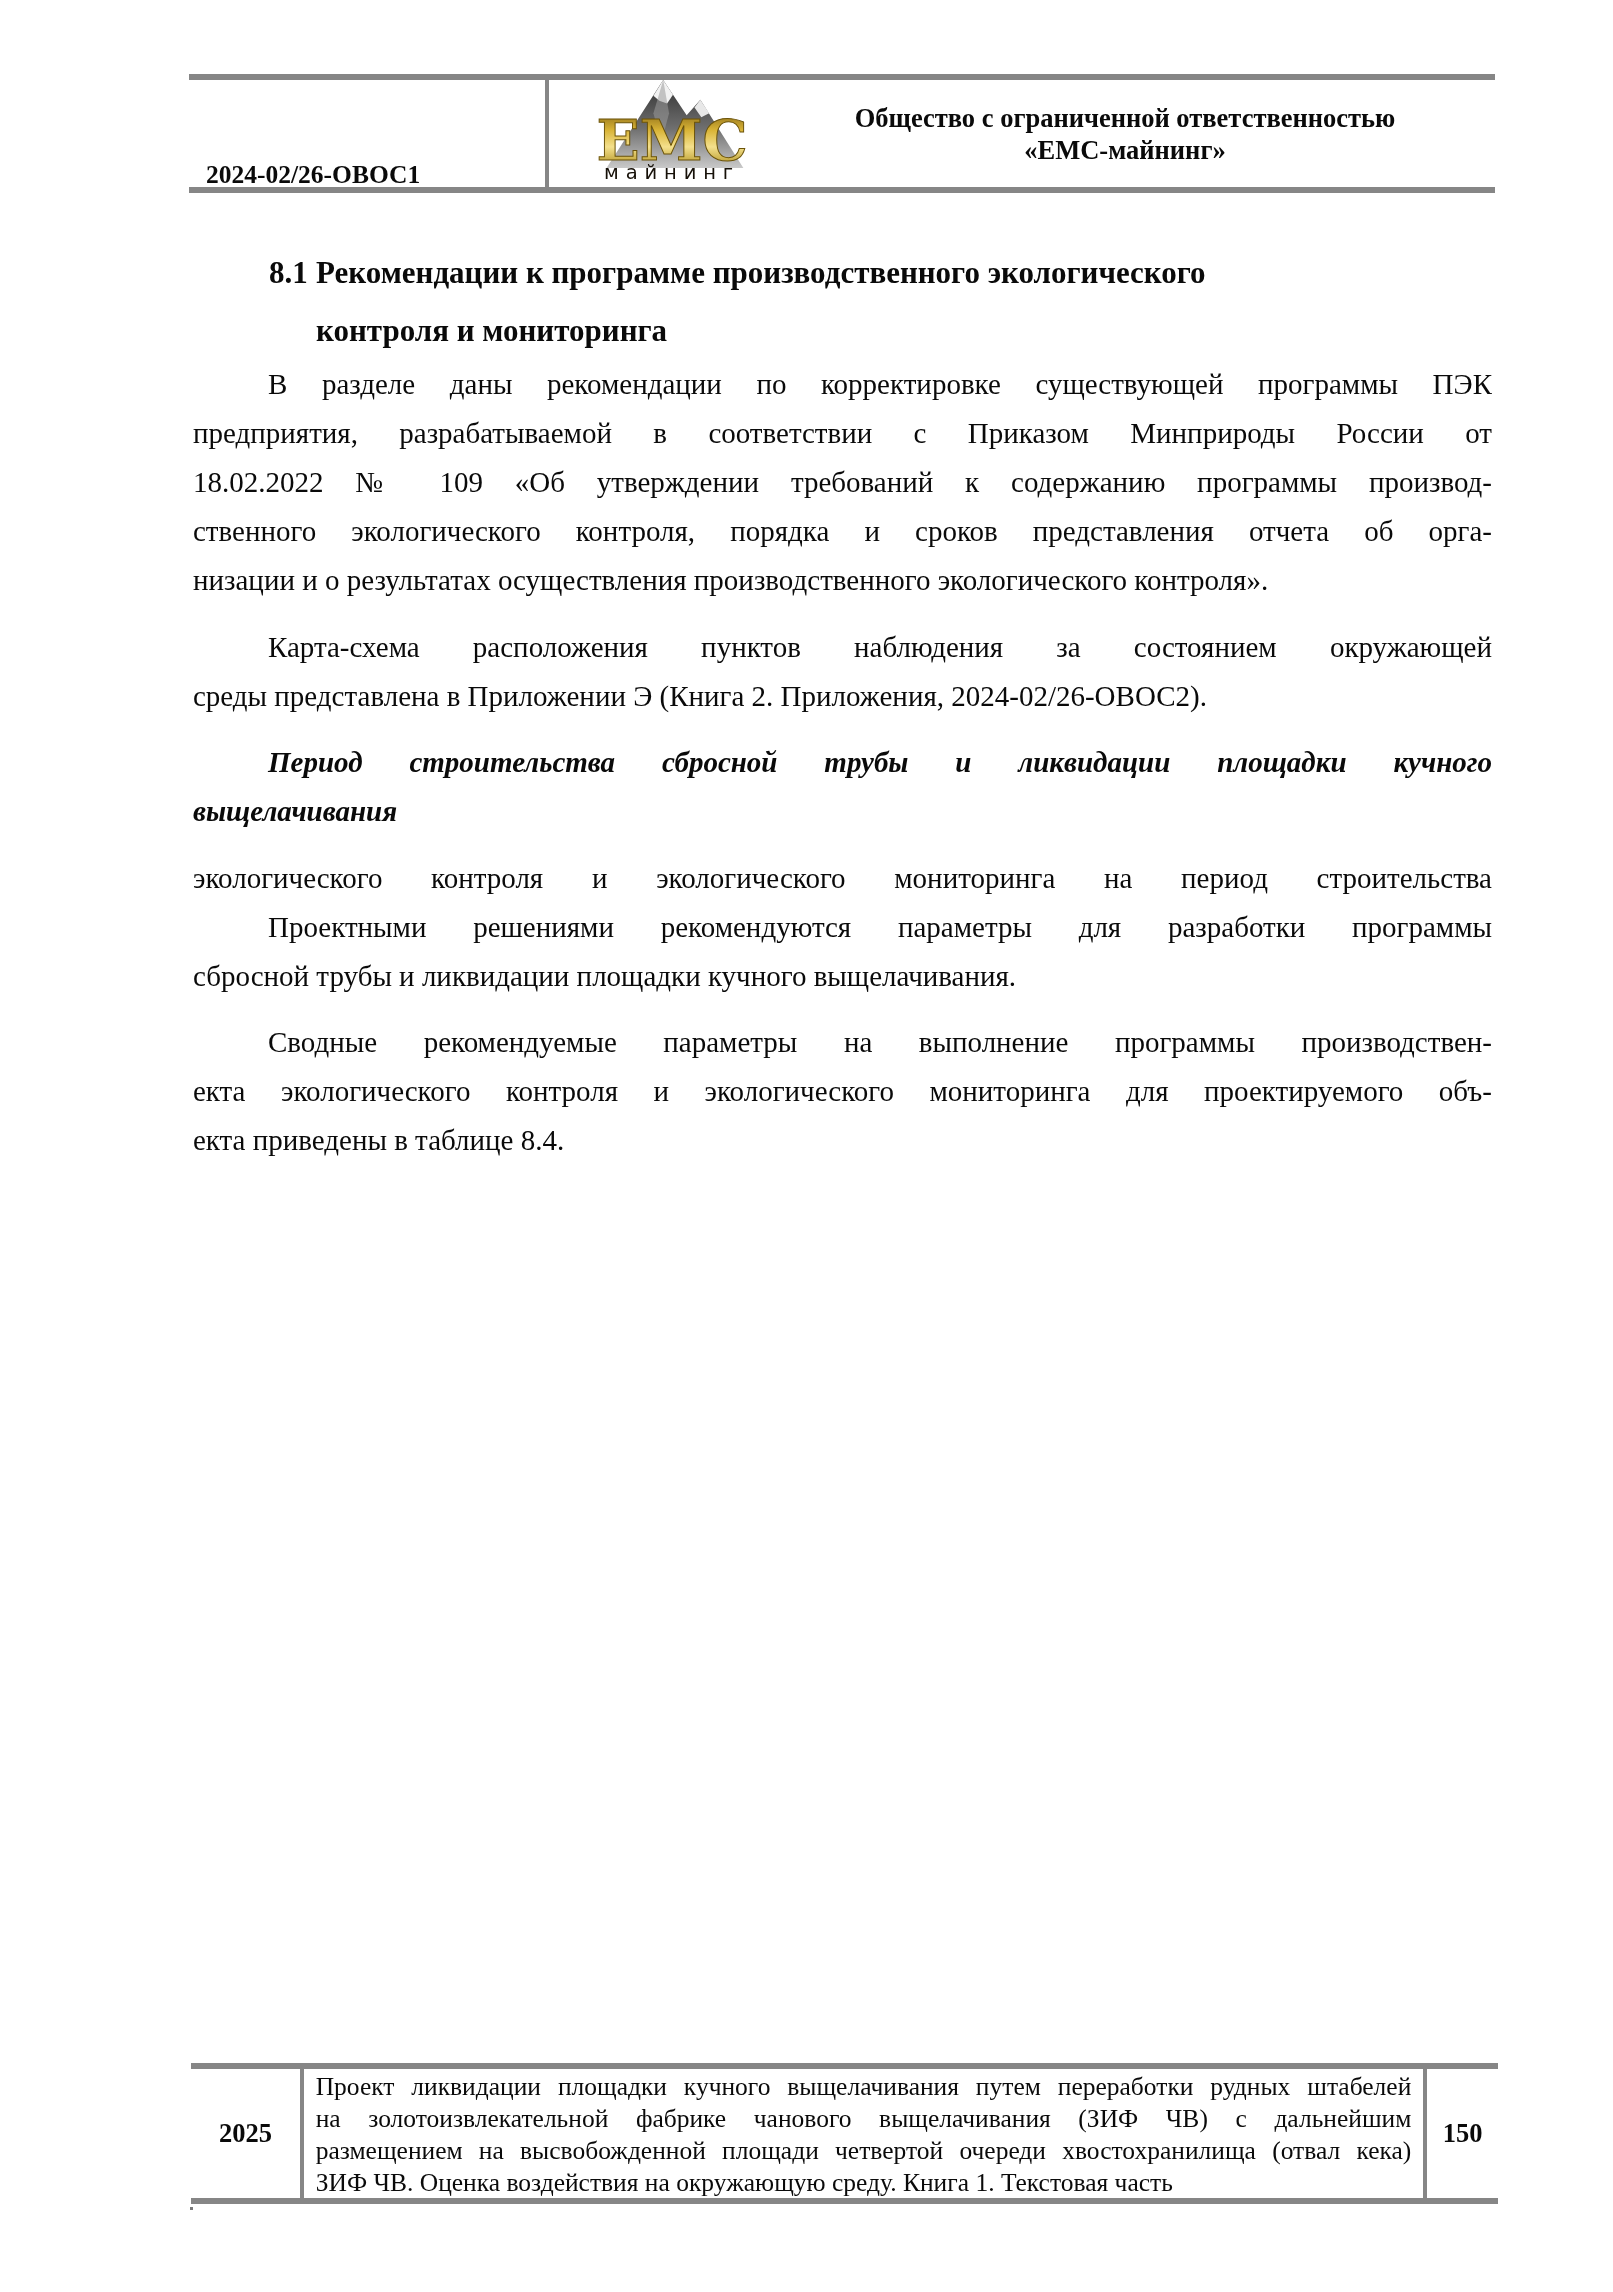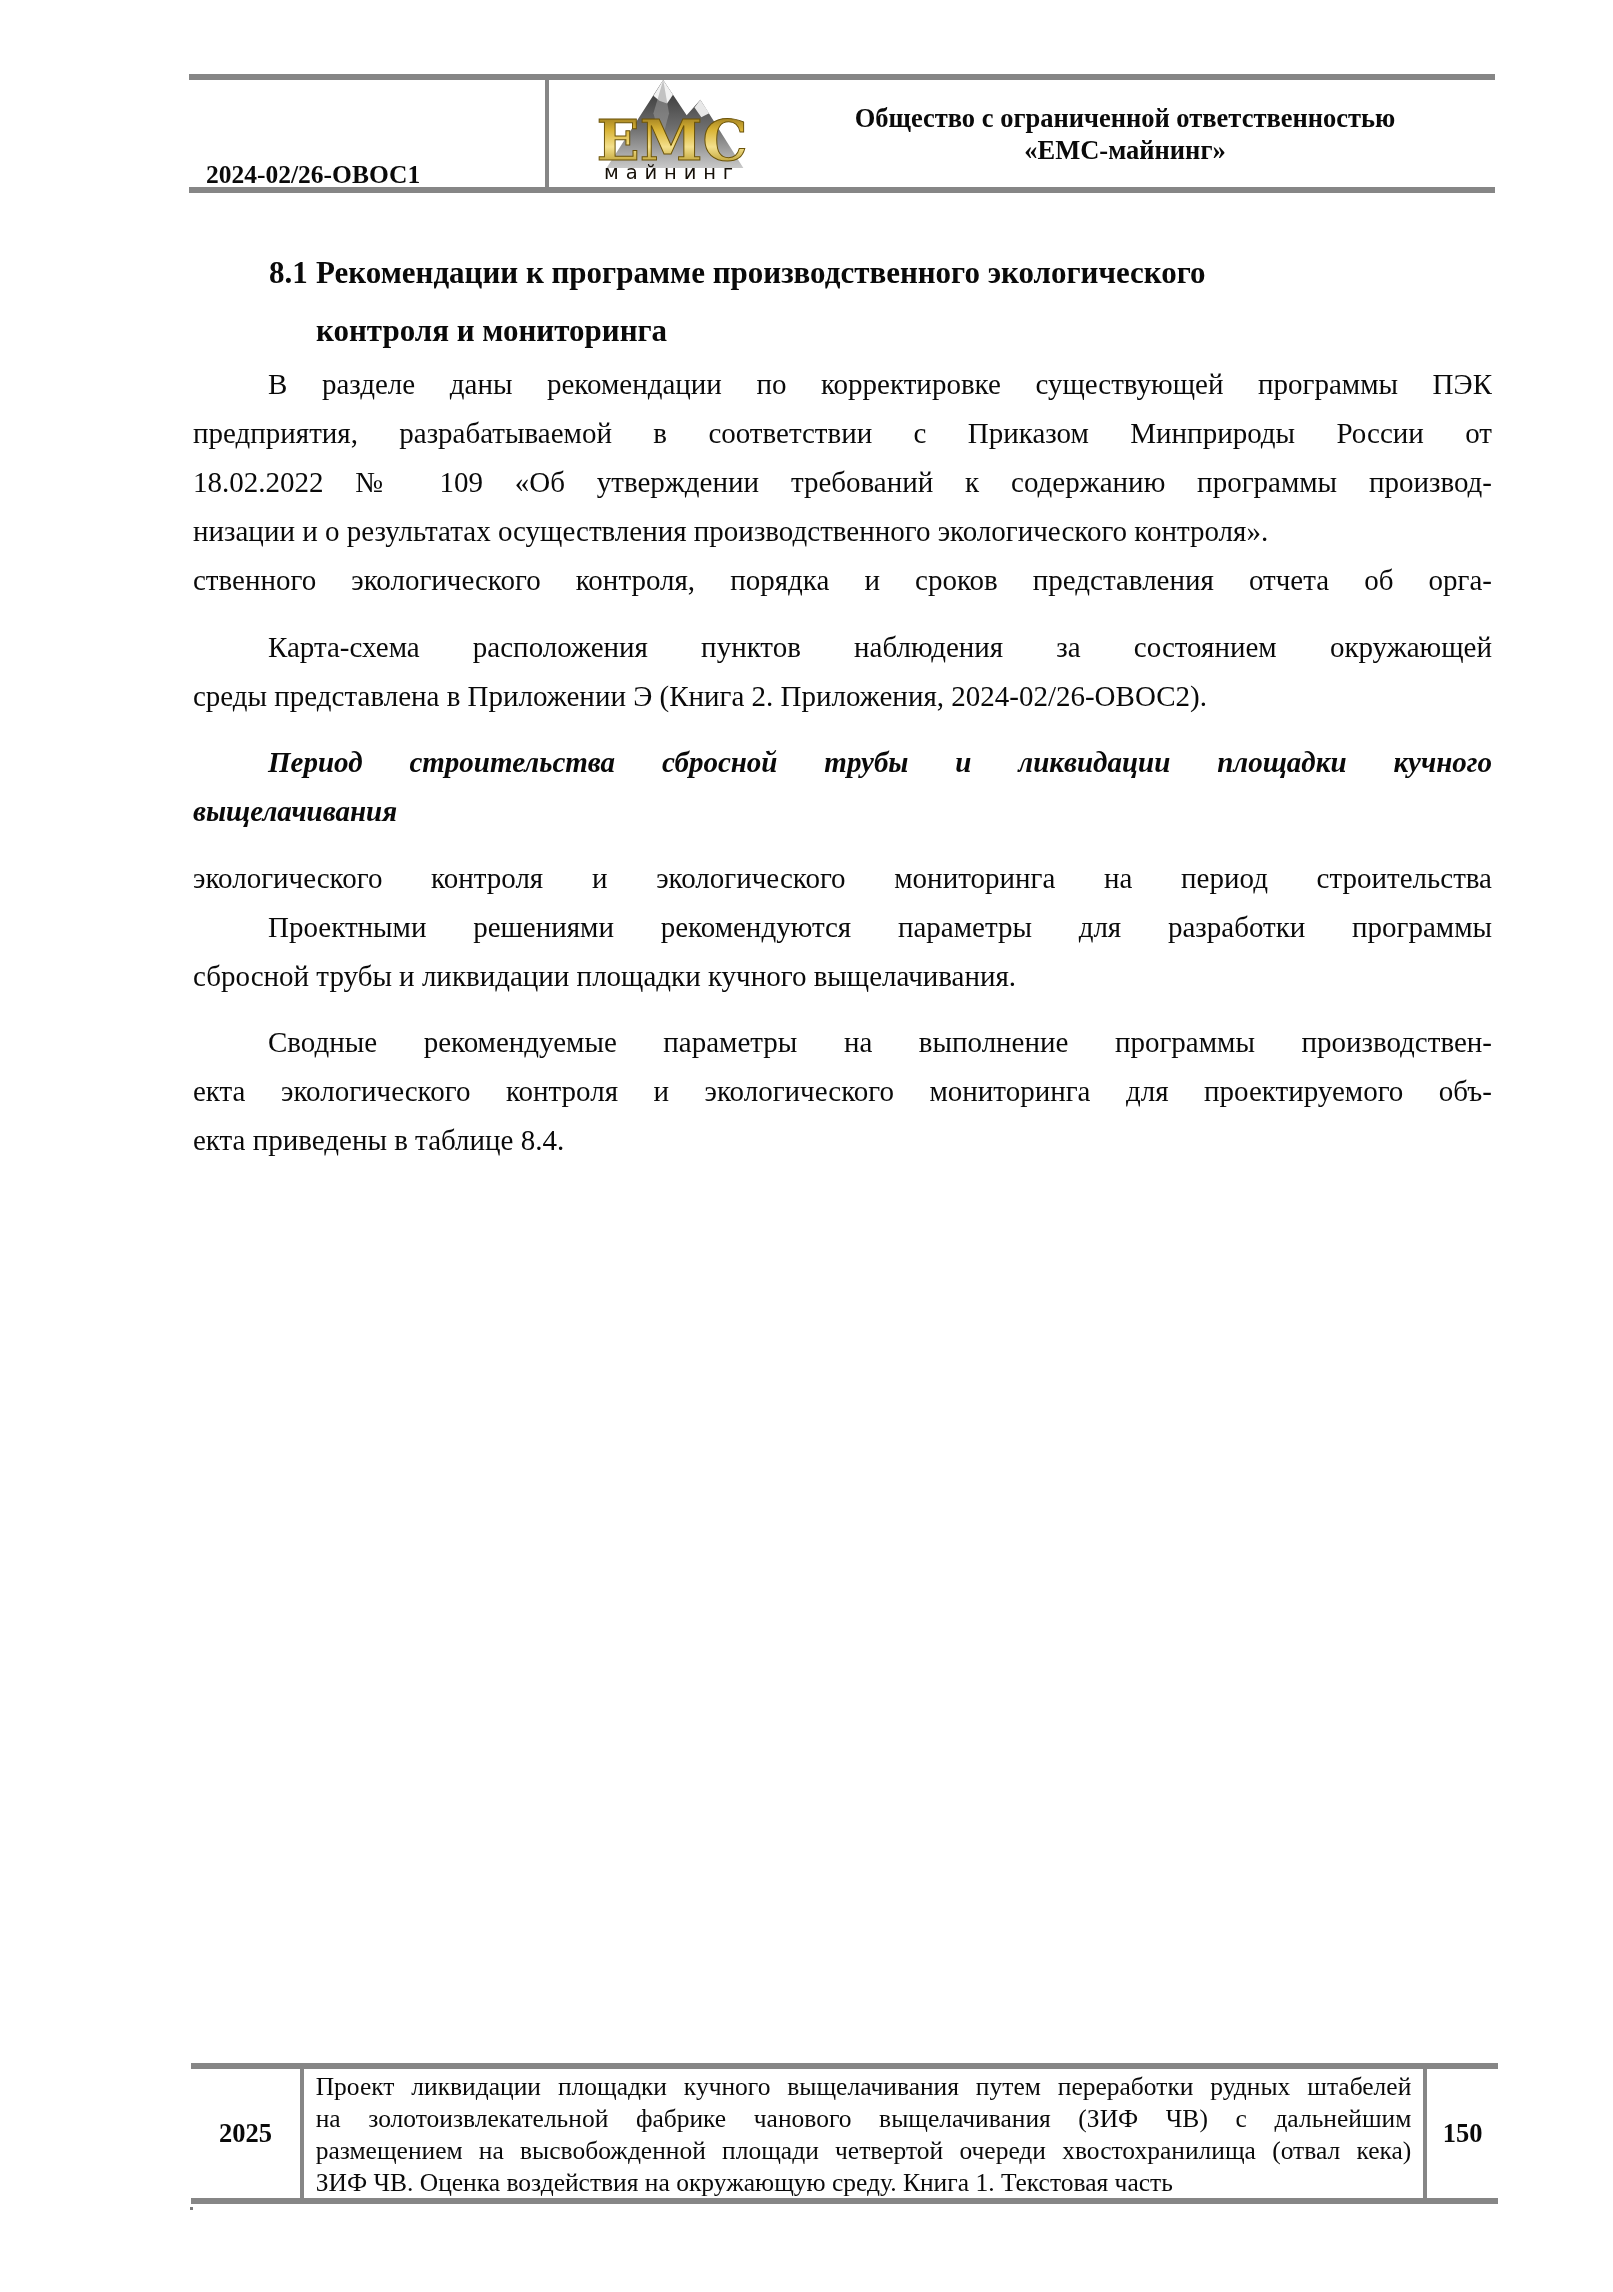--- a/index.html
+++ b/index.html
@@ -120,22 +120,22 @@
     <div>
         <div class="line">Рекомендации к программе производственного экологического</div>
         <div class="line">контроля и мониторинга</div>
       </div>
   </div>
   <div>
       <div class="para">
         <div class="line j ind">В разделе даны рекомендации по корректировке существующей программы ПЭК</div>
         <div class="line j">предприятия, разрабатываемой в соответствии с Приказом Минприроды России от</div>
         <div class="line j">18.02.2022 № 109 «Об утверждении требований к содержанию программы производ-</div>
+        <div class="line j">ственного экологического контроля, порядка и сроков представления отчета об орга-</div>
         <div class="line">низации и о результатах осуществления производственного экологического контроля».</div>
-        <div class="line j">ственного экологического контроля, порядка и сроков представления отчета об орга-</div>
       </div>
       <div class="para">
         <div class="line j ind">Карта-схема расположения пунктов наблюдения за состоянием окружающей</div>
         <div class="line">среды представлена в Приложении Э (Книга 2. Приложения, 2024-02/26-ОВОС2).</div>
       </div>
       <div class="para bi">
         <div class="line j ind">Период строительства сбросной трубы и ликвидации площадки кучного</div>
         <div class="line">выщелачивания</div>
       </div>
       <div class="para">

